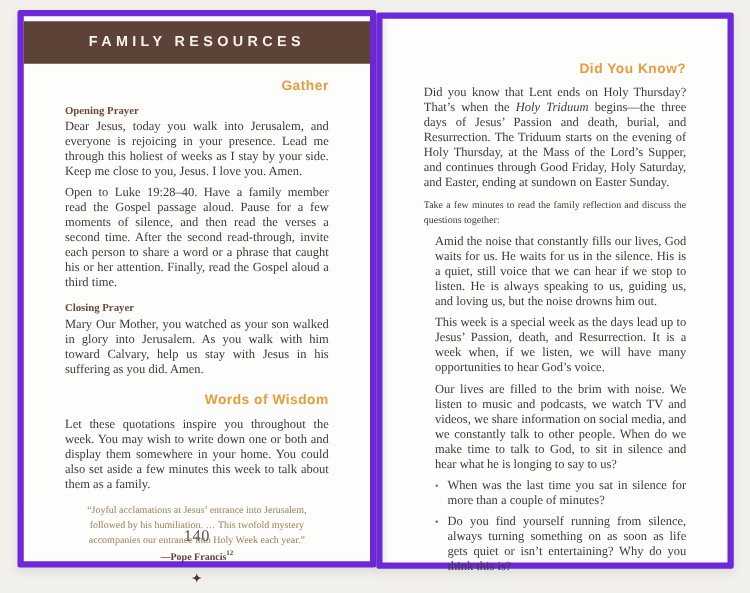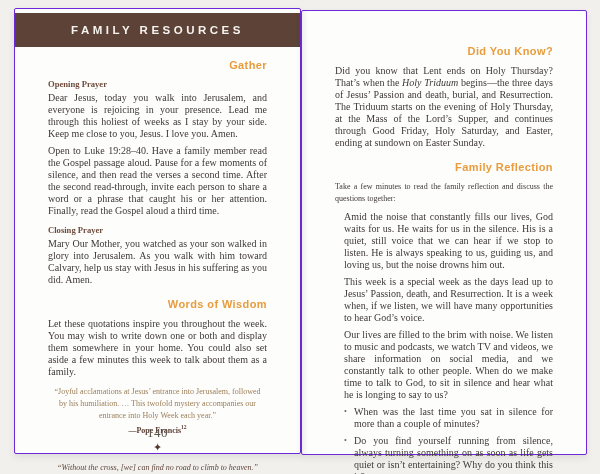--- a/index.html
+++ b/index.html
@@ -6,21 +6,21 @@
   html,body { width: 600px; height: 474px; }
   body {
     background: #f1f0ed;
     font-family: "Liberation Serif", serif;
     overflow: hidden;
   }
   .spread { position: relative; width: 600px; height: 474px; }
   .page {
     position: absolute;
     background: #fdfdfc;
-    border: 1px solid #6d28d9;
+    border: 5px solid #6d28d9;
     border-radius: 2px;
     box-shadow: 0 3px 7px rgba(60,55,50,0.10);
   }
   .page-left  { left: 14px;  top: 8px;  width: 287px; height: 446px; }
   .page-right { left: 301px; top: 10px; width: 286px; height: 445px; }
   .page-right::before {
     content: ""; position: absolute; left: 0; top: 0; bottom: 0; width: 6px;
     background: linear-gradient(90deg, rgba(0,0,0,0.06), rgba(0,0,0,0));
   }
   .banner {
@@ -105,21 +105,20 @@
       <p class="attribution"><span>—St. Rose of Lima</span><sup>13</sup></p>
     </div>
     <div class="page-number">140</div>
   </div>
 
   <div class="page page-right">
     <div class="content">
       <h2 class="section-heading" style="margin-top:0">Did You Know?</h2>
       <p class="body-text"><span>Did you know that Lent ends on Holy Thursday? That’s when the </span><span class="italic">Holy Triduum</span><span> begins—the three days of Jesus’ Passion and death, burial, and Resurrection. The Triduum starts on the evening of Holy Thursday, at the Mass of the Lord’s Supper, and continues through Good Friday, Holy Saturday, and Easter, ending at sundown on Easter Sunday.</span></p>
 
-      <h2 class="section-heading">Family Reflection</h2>
       <p class="intro-italic">Take a few minutes to read the family reflection and discuss the questions together:</p>
 
       <p class="body-text indent-block">Amid the noise that constantly fills our lives, God waits for us. He waits for us in the silence. His is a quiet, still voice that we can hear if we stop to listen. He is always speaking to us, guiding us, and loving us, but the noise drowns him out.</p>
       <p class="body-text indent-block">This week is a special week as the days lead up to Jesus’ Passion, death, and Resurrection. It is a week when, if we listen, we will have many opportunities to hear God’s voice.</p>
       <p class="body-text indent-block">Our lives are filled to the brim with noise. We listen to music and podcasts, we watch TV and videos, we share information on social media, and we constantly talk to other people. When do we make time to talk to God, to sit in silence and hear what he is longing to say to us?</p>
 
       <div class="bullet-item">
         <span class="marker">•</span>
         <p class="body-text">When was the last time you sat in silence for more than a couple of minutes?</p>
       </div>

